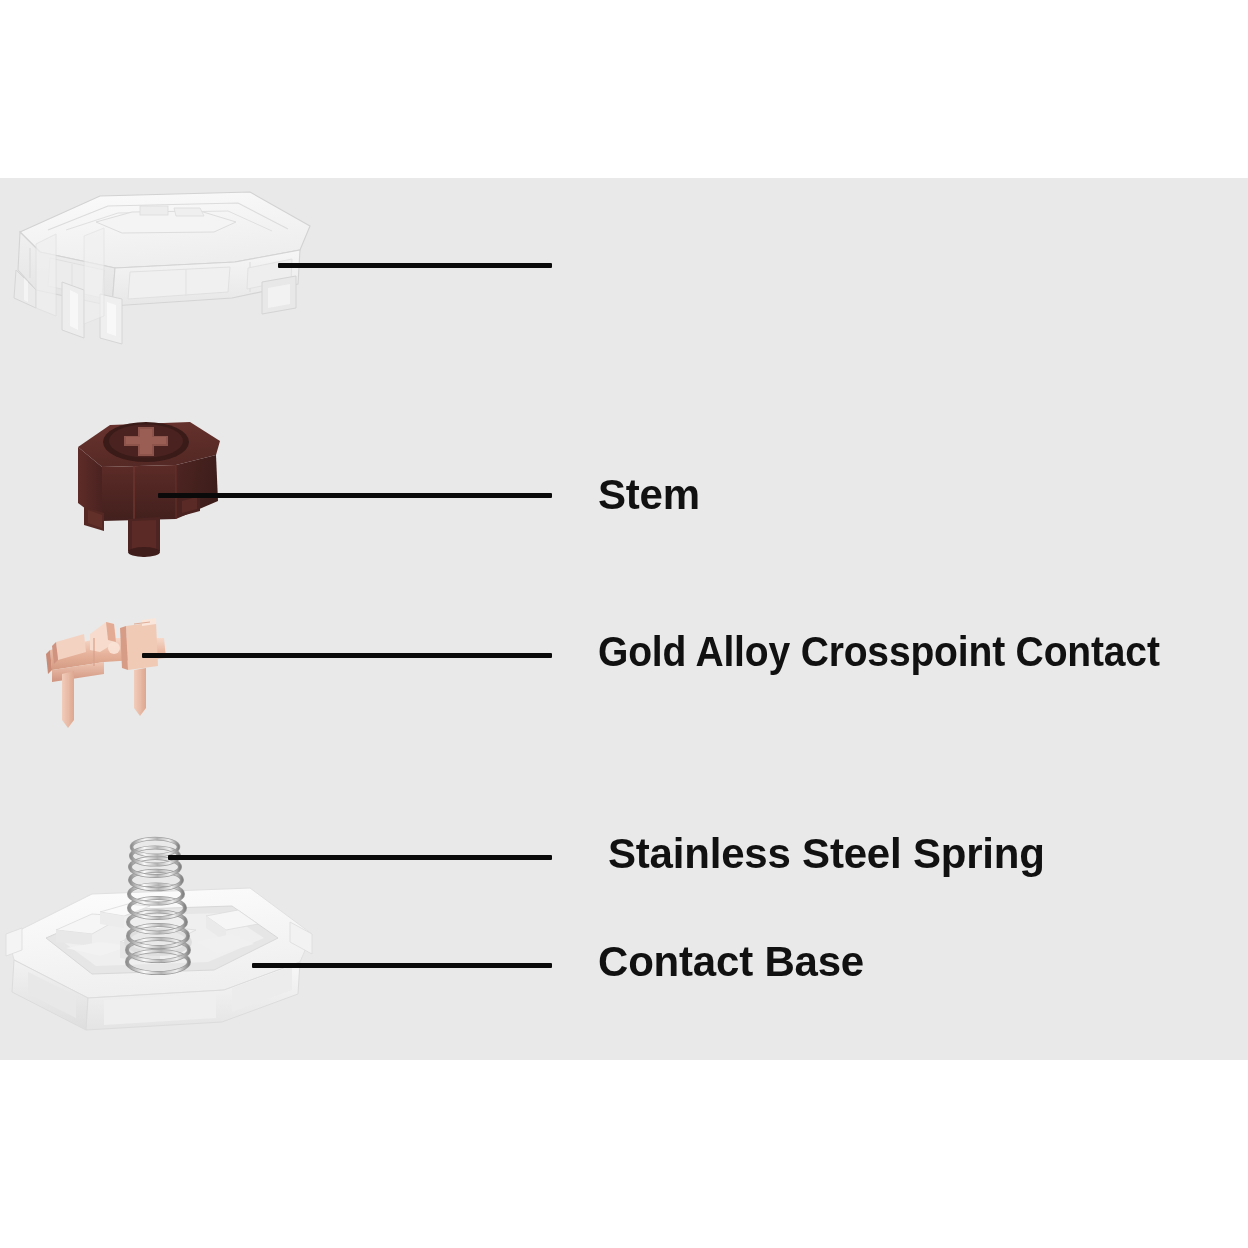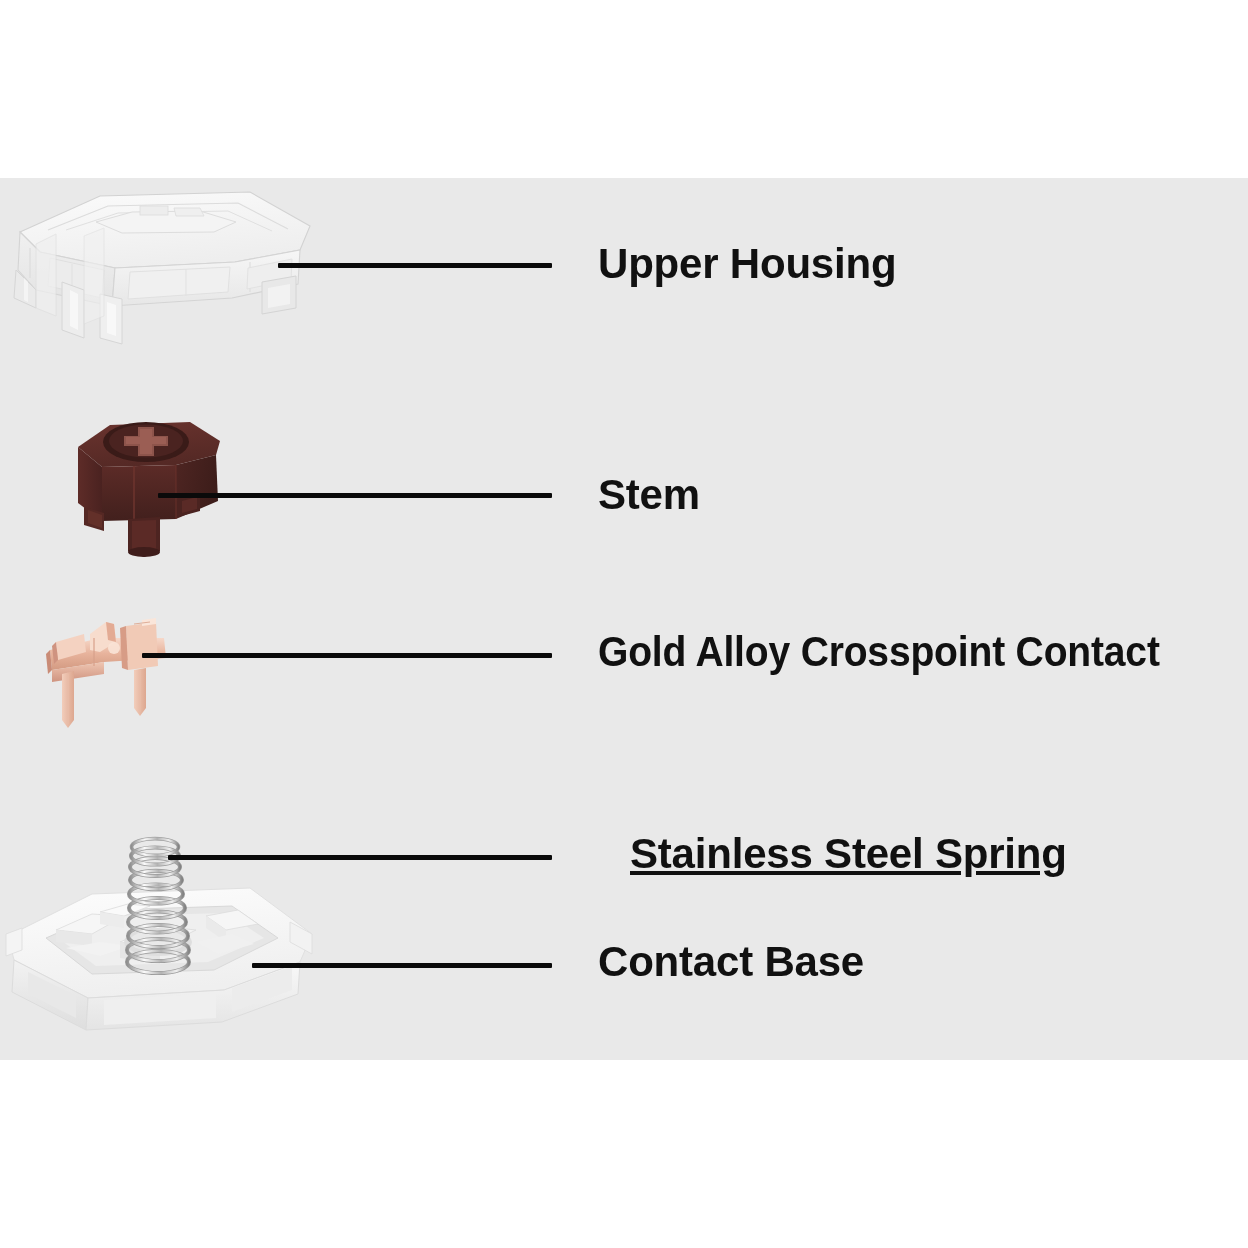--- a/index.html
+++ b/index.html
@@ -299,22 +299,21 @@
       </g>
     </svg>
   </div>
 
   <div class="leader" style="left:278px; top:263px; width:274px;"></div>
   <div class="leader" style="left:158px; top:493px; width:394px;"></div>
   <div class="leader" style="left:142px; top:653px; width:410px;"></div>
   <div class="leader" style="left:168px; top:855px; width:384px;"></div>
   <div class="leader" style="left:252px; top:963px; width:300px;"></div>
 
-  <div class="label" style="left:598px; top:243px; font-size:42px;">Upper Housing</div>
 
   <div class="label" style="left:598px; top:474px; font-size:42px;">Stem</div>
 
   <div class="label cond" style="left:598px; top:631px; font-size:42px;">Gold Alloy Crosspoint Contact</div>
 
-  <div class="label" style="left:630px; top:833px; font-size:42px;text-decoration:underline;">Stainless Steel Spring</div>
+  <div class="label" style="left:608px; top:833px; font-size:42px;">Stainless Steel Spring</div>
 
   <div class="label" style="left:598px; top:941px; font-size:42px;">Contact Base</div>
 </div>
 
 </body></html>

